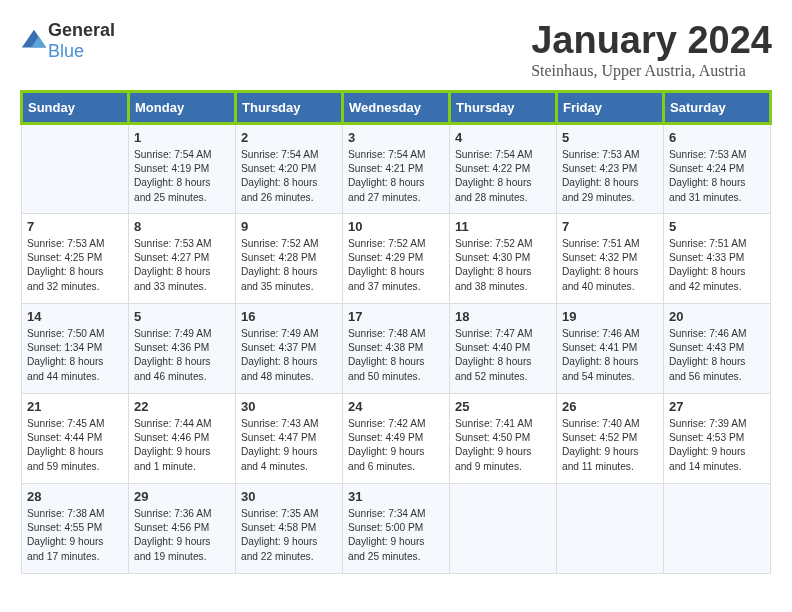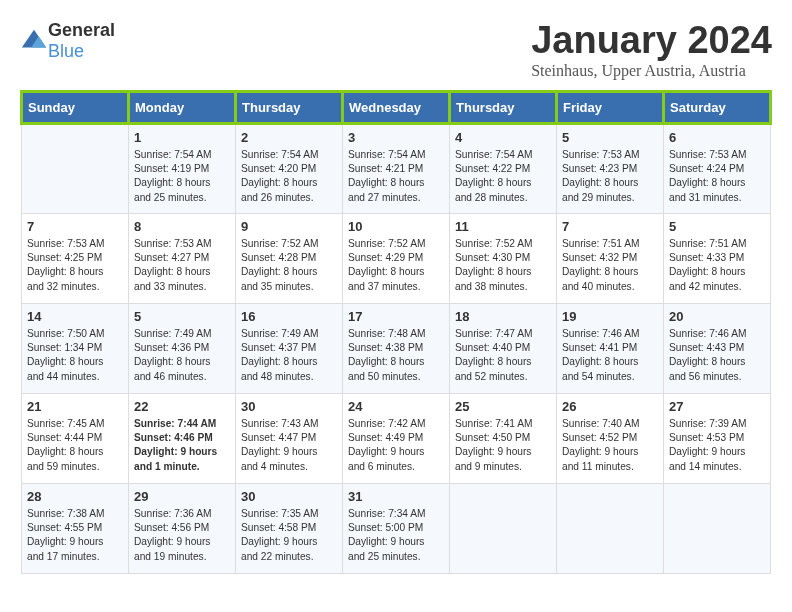--- a/index.html
+++ b/index.html
@@ -272,21 +272,21 @@
       <tr>
         <td>
           <span class="day-number">21</span>
           <div class="cell-content" style="white-space: pre-line;">Sunrise: 7:45 AM
 Sunset: 4:44 PM
 Daylight: 8 hours
 and 59 minutes.</div>
         </td>
         <td>
           <span class="day-number">22</span>
-          <div class="cell-content" style="white-space: pre-line; font-weight: bold;">Sunrise: 7:44 AM
+          <div class="cell-content" style="white-space: pre-line;">Sunrise: 7:44 AM
 Sunset: 4:46 PM
 Daylight: 9 hours
 and 1 minute.</div>
         </td>
         <td>
           <span class="day-number">30</span>
           <div class="cell-content" style="white-space: pre-line;">Sunrise: 7:43 AM
 Sunset: 4:47 PM
 Daylight: 9 hours
 and 4 minutes.</div>

